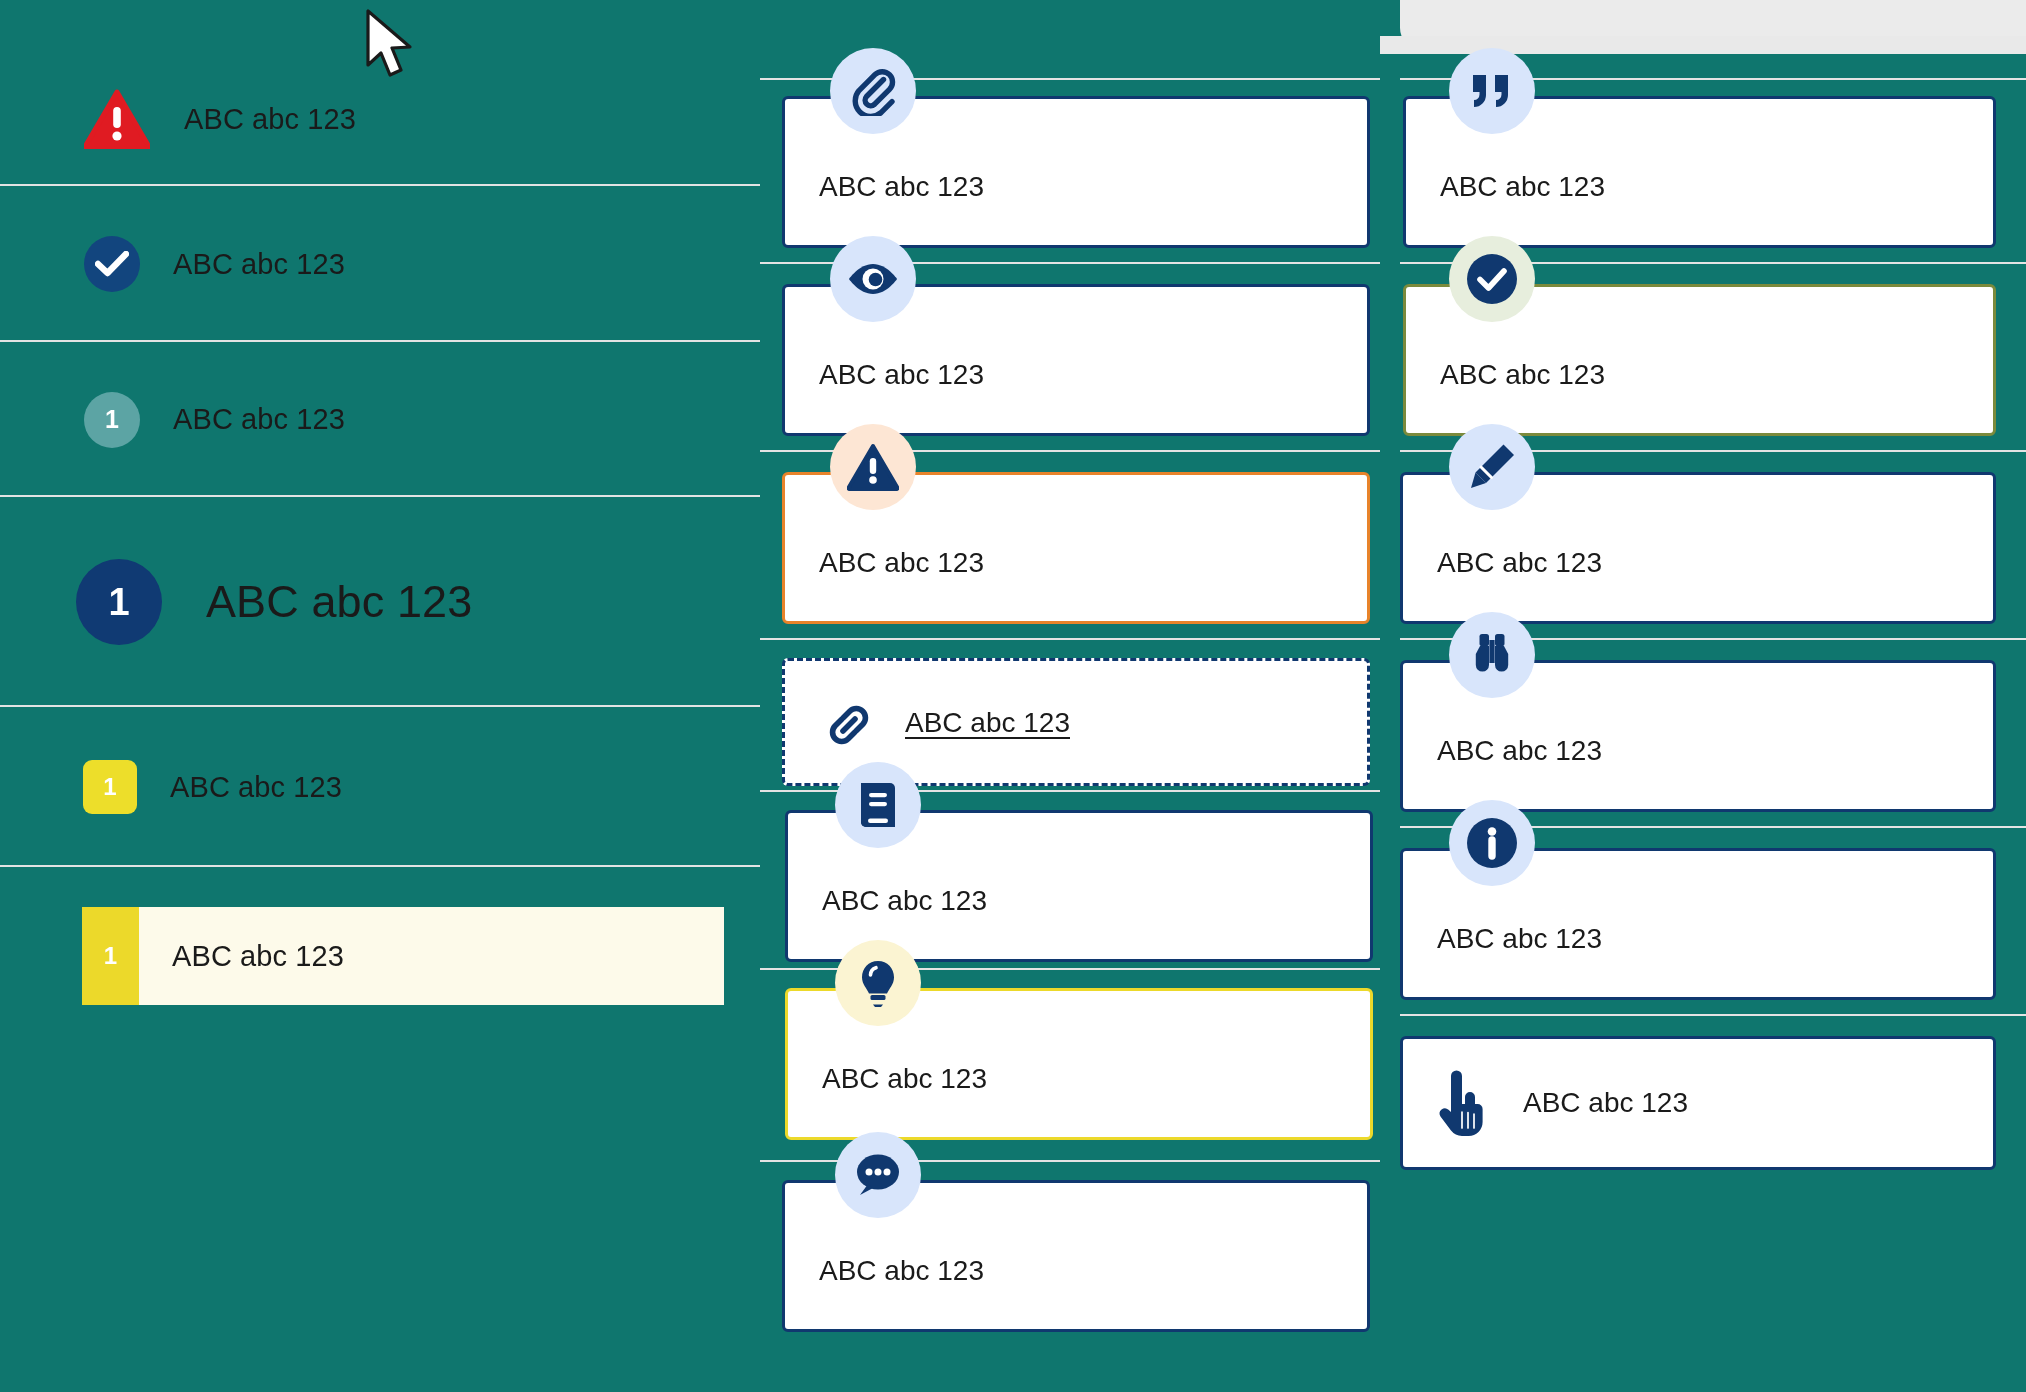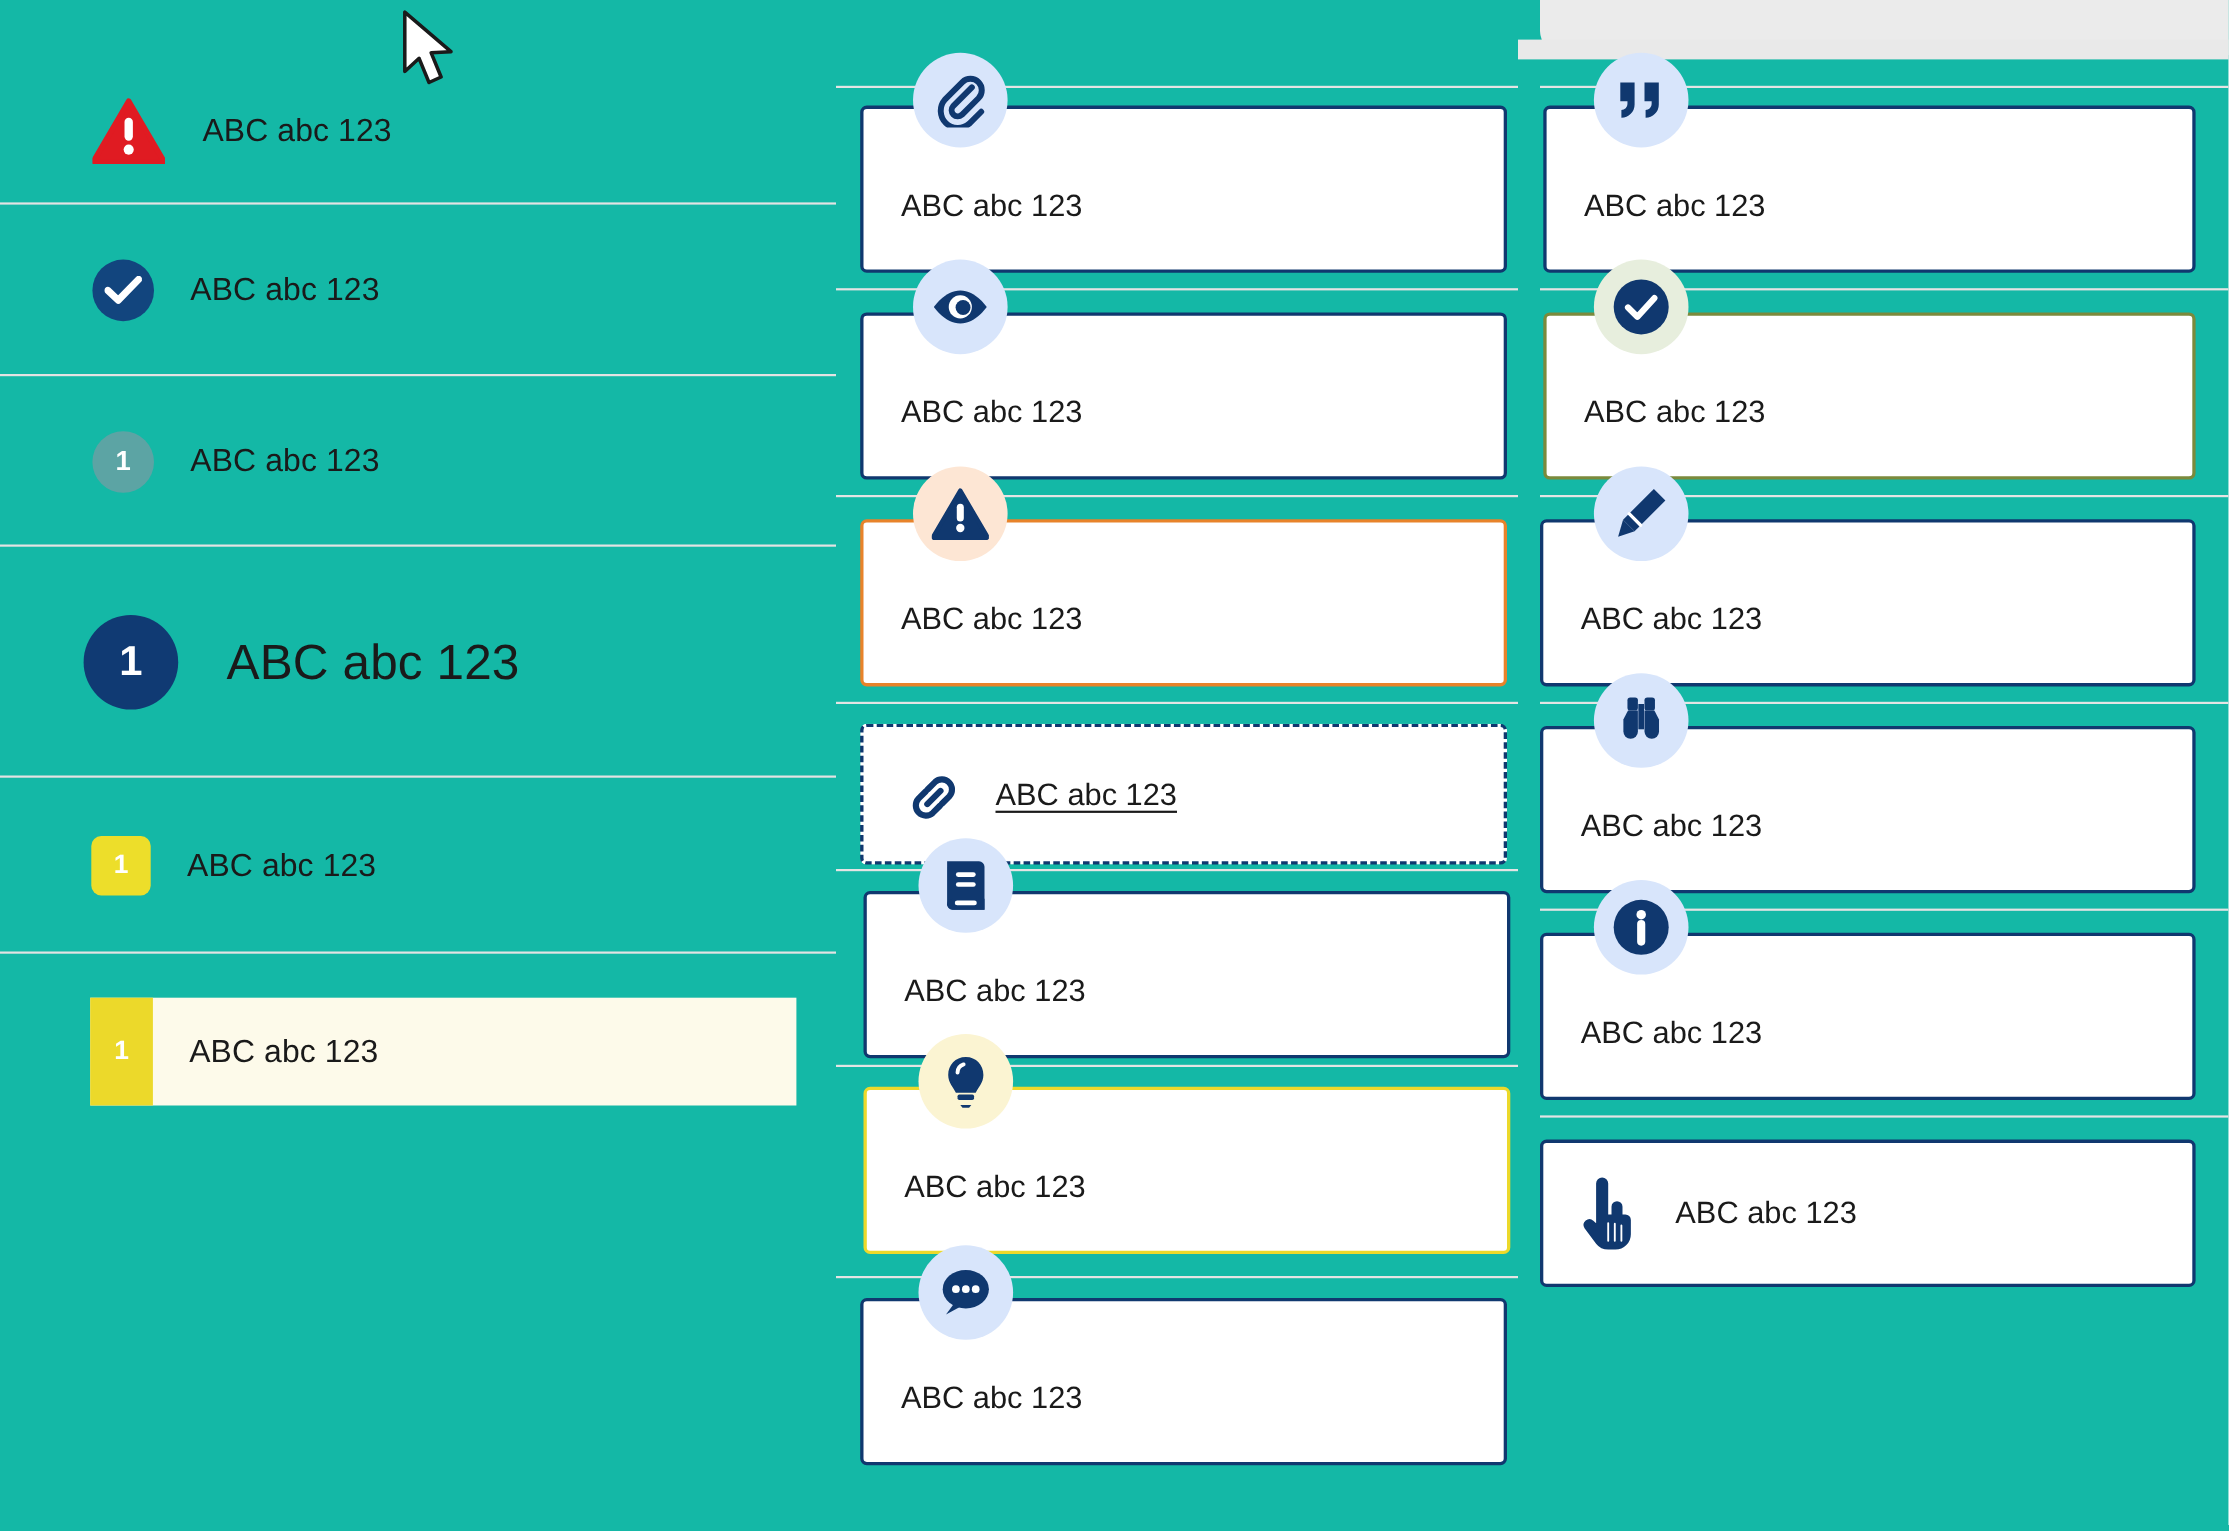--- a/index.html
+++ b/index.html
@@ -10,21 +10,21 @@
     height: 1392px;
     background: #ffffff;
     font-family: "Liberation Sans", "DejaVu Sans", sans-serif;
     overflow: hidden;
   }
 
   #stage {
     position: relative;
     width: 2026px;
     height: 1392px;
-    background: #14b8a6;
+    background: #0f766e;
   }
 
   
   .bg-panel {
     position: absolute;
     top: -60px;
     left: 1400px;
     width: 700px;
     height: 110px;
     background: #ebebeb;

